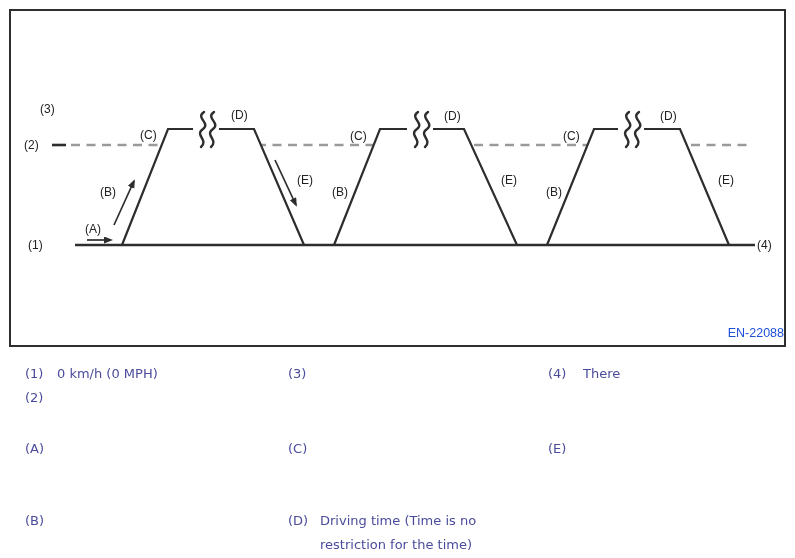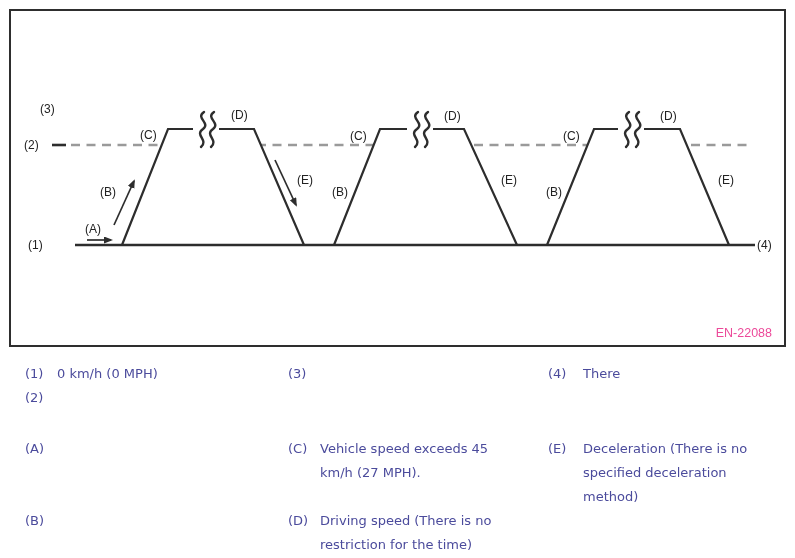--- a/index.html
+++ b/index.html
@@ -10,21 +10,21 @@
   .diagram-svg{position:absolute;left:0;top:0;width:773px;height:334px;display:block;}
   .ln{fill:none;stroke:var(--line,#2d2d2d);stroke-width:2.2;stroke-linejoin:miter;}
   .baseline{stroke:var(--line,#2d2d2d);stroke-width:2.6;}
   .fillw{fill:#fff;stroke:none;}
   .dash{stroke:var(--dashed,#9a9a9a);stroke-width:2.4;stroke-dasharray:9 6.5;fill:none;}
   .leaddash{stroke:var(--line,#2d2d2d);stroke-width:2.6;fill:none;}
   .squig{fill:none;stroke:var(--line,#2d2d2d);stroke-width:2.4;stroke-linecap:round;}
   .arrow{fill:none;stroke:var(--line,#2d2d2d);stroke-width:1.7;}
   .ah-p{fill:var(--line,#2d2d2d);}
   .dlbl{position:absolute;font:12px/14px "Liberation Sans",sans-serif;color:#222;white-space:nowrap;}
-  .figid{position:absolute;right:12px;bottom:4px;font:12.5px/15px "Liberation Sans",sans-serif;color:#ec4899;}
+  .figid{position:absolute;right:0;bottom:4px;font:12.5px/15px "Liberation Sans",sans-serif;color:#1d4ed8;}
   .legend-item{position:absolute;display:flex;color:var(--legend,#4b4b9c);
         font:13px/24px "DejaVu Sans","Liberation Sans",sans-serif;}
   .lg-key{flex:none;width:32px;}
   .lg-key.w35{width:35px;}
   .lg-text{white-space:pre-line;}
 </style>
 </head>
 <body>
 
 <div class="page">
@@ -115,29 +115,24 @@
     </div>
 
     <div class="legend-item" style="left:25px;top:437px">
       <span class="lg-key">(A)</span>
     </div>
     <div class="legend-item" style="left:25px;top:509px">
       <span class="lg-key">(B)</span>
     </div>
     <div class="legend-item" style="left:288px;top:437px">
       <span class="lg-key">(C)</span>
-      <div class="lg-text">Vehicle speed exceeds 45
-km/h (27 MPH).</div>
     </div>
     <div class="legend-item" style="left:288px;top:509px">
       <span class="lg-key">(D)</span>
-      <div class="lg-text">Driving speed (There is no
+      <div class="lg-text">Driving time (Time is no
 restriction for the time)</div>
     </div>
     <div class="legend-item" style="left:548px;top:437px">
       <span class="lg-key w35">(E)</span>
-      <div class="lg-text">Deceleration (There is no
-specified deceleration
-method)</div>
     </div>
 
   </div>
 </div>
 
 </body></html>

